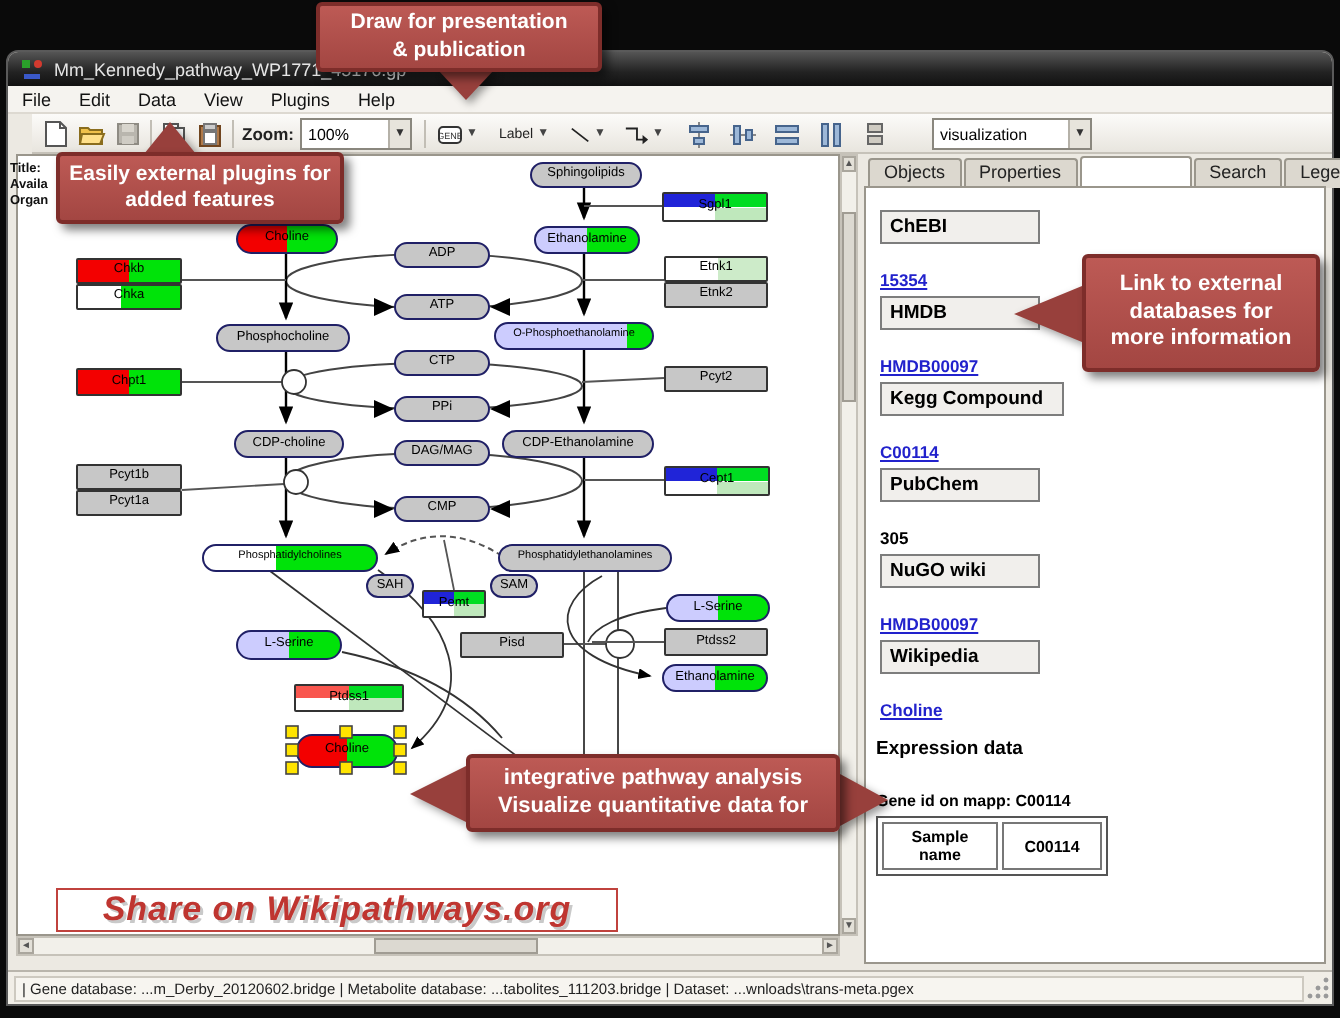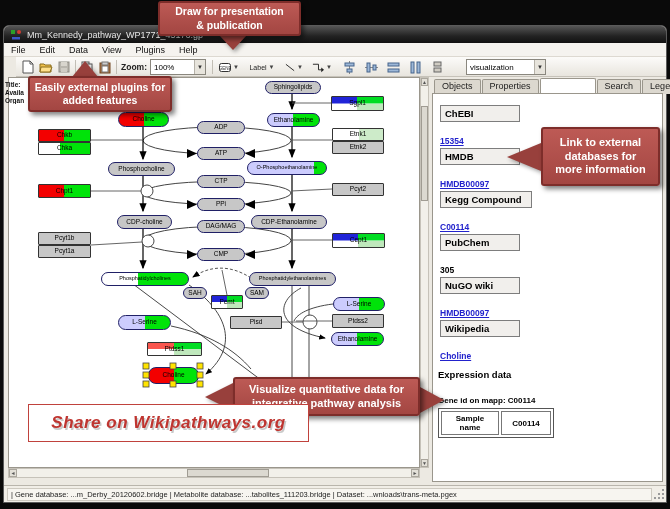--- a/index.html
+++ b/index.html
@@ -381,20 +381,20 @@
 
   <div class="c-arrow" style="left:507px;top:143px;border-top:14px solid transparent;border-bottom:14px solid transparent;border-right:34px solid #98403c"></div>
   <div class="callout" style="left:541px;top:127px;width:119px;height:59px;font-size:11px">
     <span>Link to external</span>
     <span>databases for</span>
     <span>more information</span>
   </div>
 
   <div class="c-arrow" style="left:205px;top:383px;border-top:14px solid transparent;border-bottom:14px solid transparent;border-right:28px solid #98403c"></div>
   <div class="callout" style="left:233px;top:377px;width:187px;height:39px;font-size:11px">
+    <span>integrative pathway analysis</span>
     <span>Visualize quantitative data for</span>
-    <span>integrative pathway analysis</span>
   </div>
   <div class="c-arrow" style="left:420px;top:387px;border-top:13px solid transparent;border-bottom:13px solid transparent;border-left:24px solid #98403c"></div>
 
-  <div class="share-box" style="left:28px;top:404px;width:281px;height:38px">Share on Wikipathways.org</div>
+  <div class="share-box" style="left:28px;top:444px;width:281px;height:22px">Share on Wikipathways.org</div>
 
 </div>
 
 </body></html>

